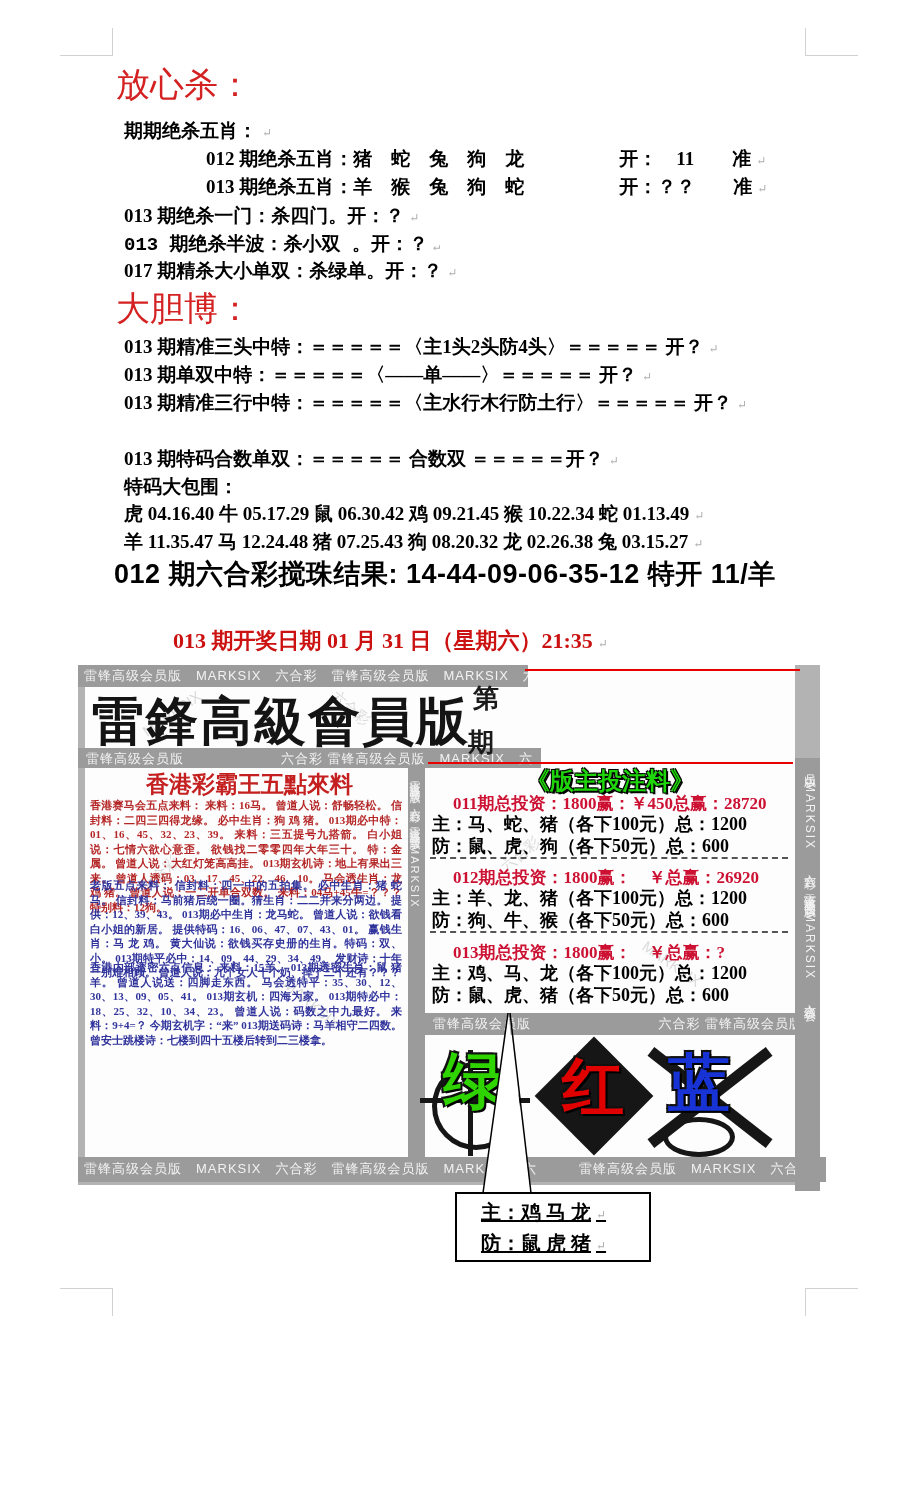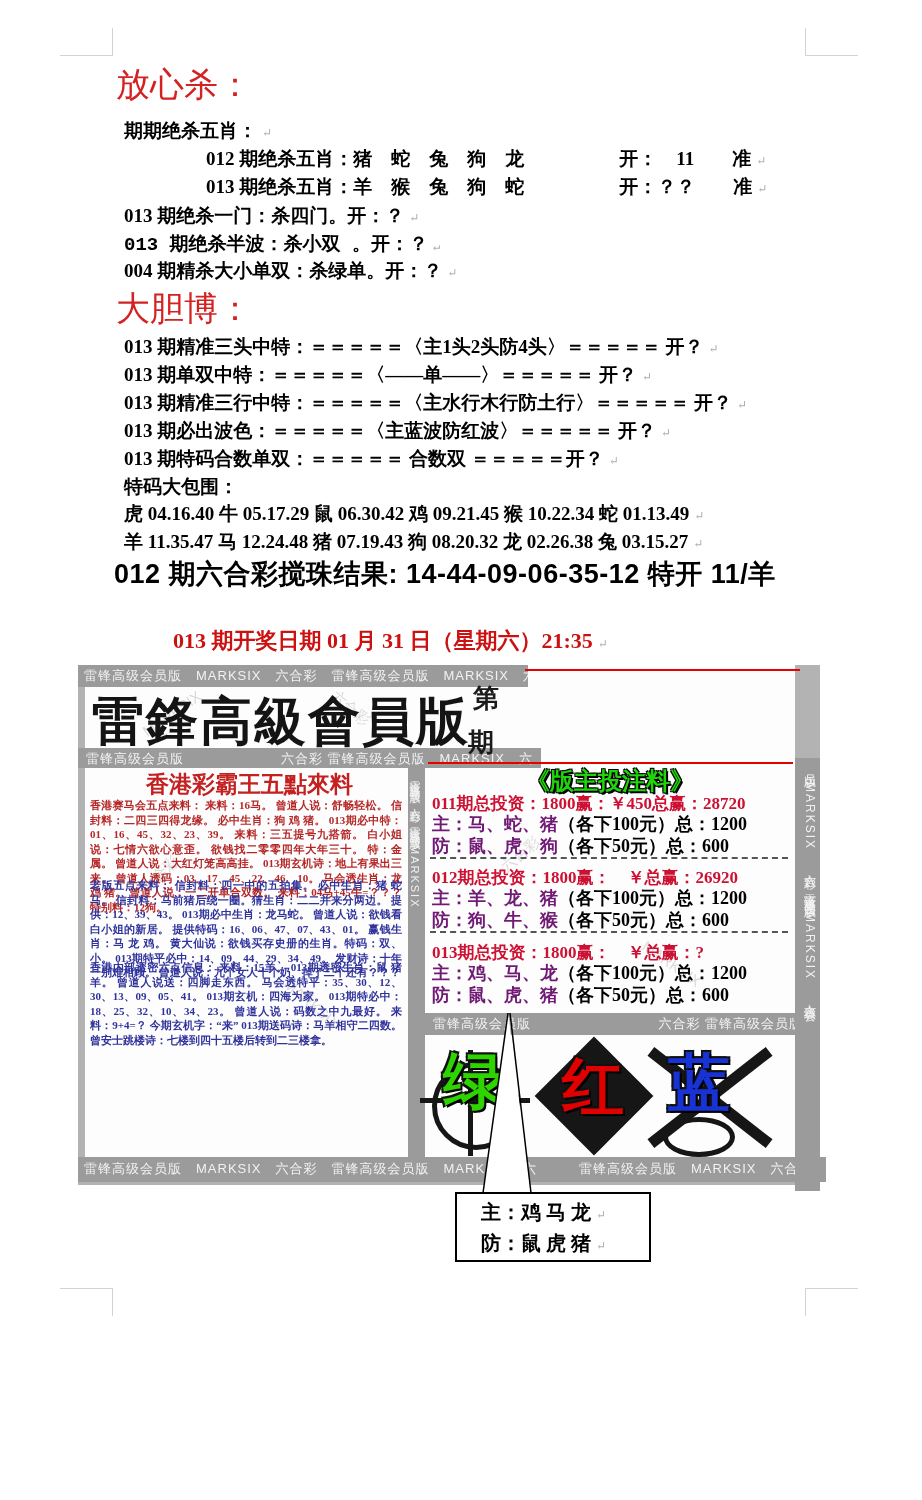--- a/index.html
+++ b/index.html
@@ -29,32 +29,32 @@
   .lp-title{position:absolute;color:#c42020;font-weight:bold;font-size:23px;white-space:nowrap;}
   .lp{position:absolute;left:12px;width:312px;font-size:11px;line-height:14.5px;
       text-align:justify;font-weight:bold;}
   .lp-red{color:#b52727;}
   .lp-blue{color:#30339b;}
   .vtext{position:absolute;writing-mode:vertical-rl;text-orientation:mixed;color:#f2f2f2;
          font-family:"Liberation Sans","DejaVu Sans",sans-serif;letter-spacing:2px;overflow:hidden;}
   .rp-title{position:absolute;font-weight:bold;font-size:24px;text-align:center;color:#1fd40a;
             text-shadow:1px 1px 0 #000,-1px -1px 0 #000,1px -1px 0 #000,-1px 1px 0 #000,2px 2px 0 #000;
             white-space:nowrap;}
-  .bet-head{position:absolute;font-weight:bold;font-size:17px;color:#cc1133;white-space:nowrap;}
+  .bet-head{position:absolute;font-weight:bold;font-size:17px;color:#cc1133;white-space:nowrap;margin-left:21px;}
   .bet-row{position:absolute;font-weight:bold;font-size:18px;white-space:nowrap;color:#000;}
-  .bet-blue{color:#701a75;}
+  .bet-blue{color:#000000;}
   .dashsep{position:absolute;border-top:2px dashed #555;width:358px;}
   .wm{position:absolute;color:#9a9a9a;opacity:0.35;font-size:15px;white-space:nowrap;
       font-family:"Liberation Sans","DejaVu Sans",sans-serif;pointer-events:none;}
   .big-char{position:absolute;font-weight:bold;font-size:62px;line-height:62px;
             text-shadow:2px 2px 0 #000,-2px -2px 0 #111,2px -2px 0 #111,-2px 2px 0 #111;}
   .shape{position:absolute;background:#161616;}
   .ring{position:absolute;border:5px solid #161616;border-radius:50%;background:transparent;}
   .callout-box{position:absolute;left:455px;top:1192px;width:168px;height:62px;background:#fff;
-               border:2px solid #000;z-index:7;padding-left:24px;padding-top:4px;}
+               border:2px solid #000;z-index:7;padding-left:24px;padding-top:4px;text-decoration:underline;}
   .callout-box div{font-weight:bold;font-size:20px;line-height:28px;white-space:nowrap;}
   svg.overlay{position:absolute;left:0;top:0;z-index:6;pointer-events:none;}
 </style>
 </head>
 <body>
 
 <div class="page">
 
   <div class="corner c-tl" style="left:60px;top:28px;"></div>
   <div class="corner c-tr" style="left:805px;top:28px;"></div>
@@ -72,46 +72,43 @@
   <div class="doc-line" style="left:196px;top:174px;">
     <span>013 期绝杀五肖：羊　猴　兔　狗　蛇　　　　　开：？？　　准</span><span class="pil">↵</span>
   </div>
   <div class="doc-line" style="left:114px;top:203px;text-align:right;">
     <span>013 期绝杀一门：杀四门。开：？</span><span class="pil">↵</span>
   </div>
   <div class="doc-line" style="left:114px;top:231px;font-family:Liberation Mono, monospace;">
     <span>013 期绝杀半波：杀小双 。开：？</span><span class="pil">↵</span>
   </div>
   <div class="doc-line" style="left:114px;top:258px;">
-    <span>004 期精杀大小单双：杀绿单。开：？</span><span class="pil">↵</span>
+    <span>017 期精杀大小单双：杀绿单。开：？</span><span class="pil">↵</span>
   </div>
 
   <div class="h-red" style="left:116px;top:286px;">大胆博：</div>
 
   <div class="doc-line" style="left:114px;top:334px;">
     <span>013 期精准三头中特：＝＝＝＝＝〈主1头2头防4头〉＝＝＝＝＝ 开？</span><span class="pil">↵</span>
   </div>
   <div class="doc-line" style="left:114px;top:362px;">
     <span>013 期单双中特：＝＝＝＝＝〈——单——〉＝＝＝＝＝ 开？</span><span class="pil">↵</span>
   </div>
   <div class="doc-line" style="left:114px;top:390px;">
     <span>013 期精准三行中特：＝＝＝＝＝〈主水行木行防土行〉＝＝＝＝＝ 开？</span><span class="pil">↵</span>
-  </div>
-  <div class="doc-line" style="left:114px;top:418px;">
-    <span>013 期必出波色：＝＝＝＝＝〈主蓝波防红波〉＝＝＝＝＝ 开？</span><span class="pil">↵</span>
   </div>
   <div class="doc-line" style="left:114px;top:446px;">
     <span>013 期特码合数单双：＝＝＝＝＝ 合数双 ＝＝＝＝＝开？</span><span class="pil">↵</span>
   </div>
   <div class="doc-line" style="left:114px;top:474px;">特码大包围：</div>
   <div class="doc-line" style="left:114px;top:501px;text-align:right;">
     <span>虎 04.16.40 牛 05.17.29 鼠 06.30.42 鸡 09.21.45 猴 10.22.34 蛇 01.13.49</span><span class="pil">↵</span>
   </div>
   <div class="doc-line" style="left:114px;top:529px;">
-    <span>羊 11.35.47 马 12.24.48 猪 07.19.43 狗 08.20.32 龙 02.26.38 兔 03.15.27</span><span class="pil">↵</span>
+    <span>羊 11.35.47 马 12.24.48 猪 07.25.43 狗 08.20.32 龙 02.26.38 兔 03.15.27</span><span class="pil">↵</span>
   </div>
 
   <div class="result-line" style="left:114px;top:556px;">012 期六合彩搅珠结果: 14-44-09-06-35-12 特开 11/羊</div>
 
   <div class="date-line" style="left:173px;top:626px;">
     <span>013 期开奖日期 01 月 31 日（星期六）21:35</span><span class="pil">↵</span>
   </div>
 
   <div class="flyer">
 

